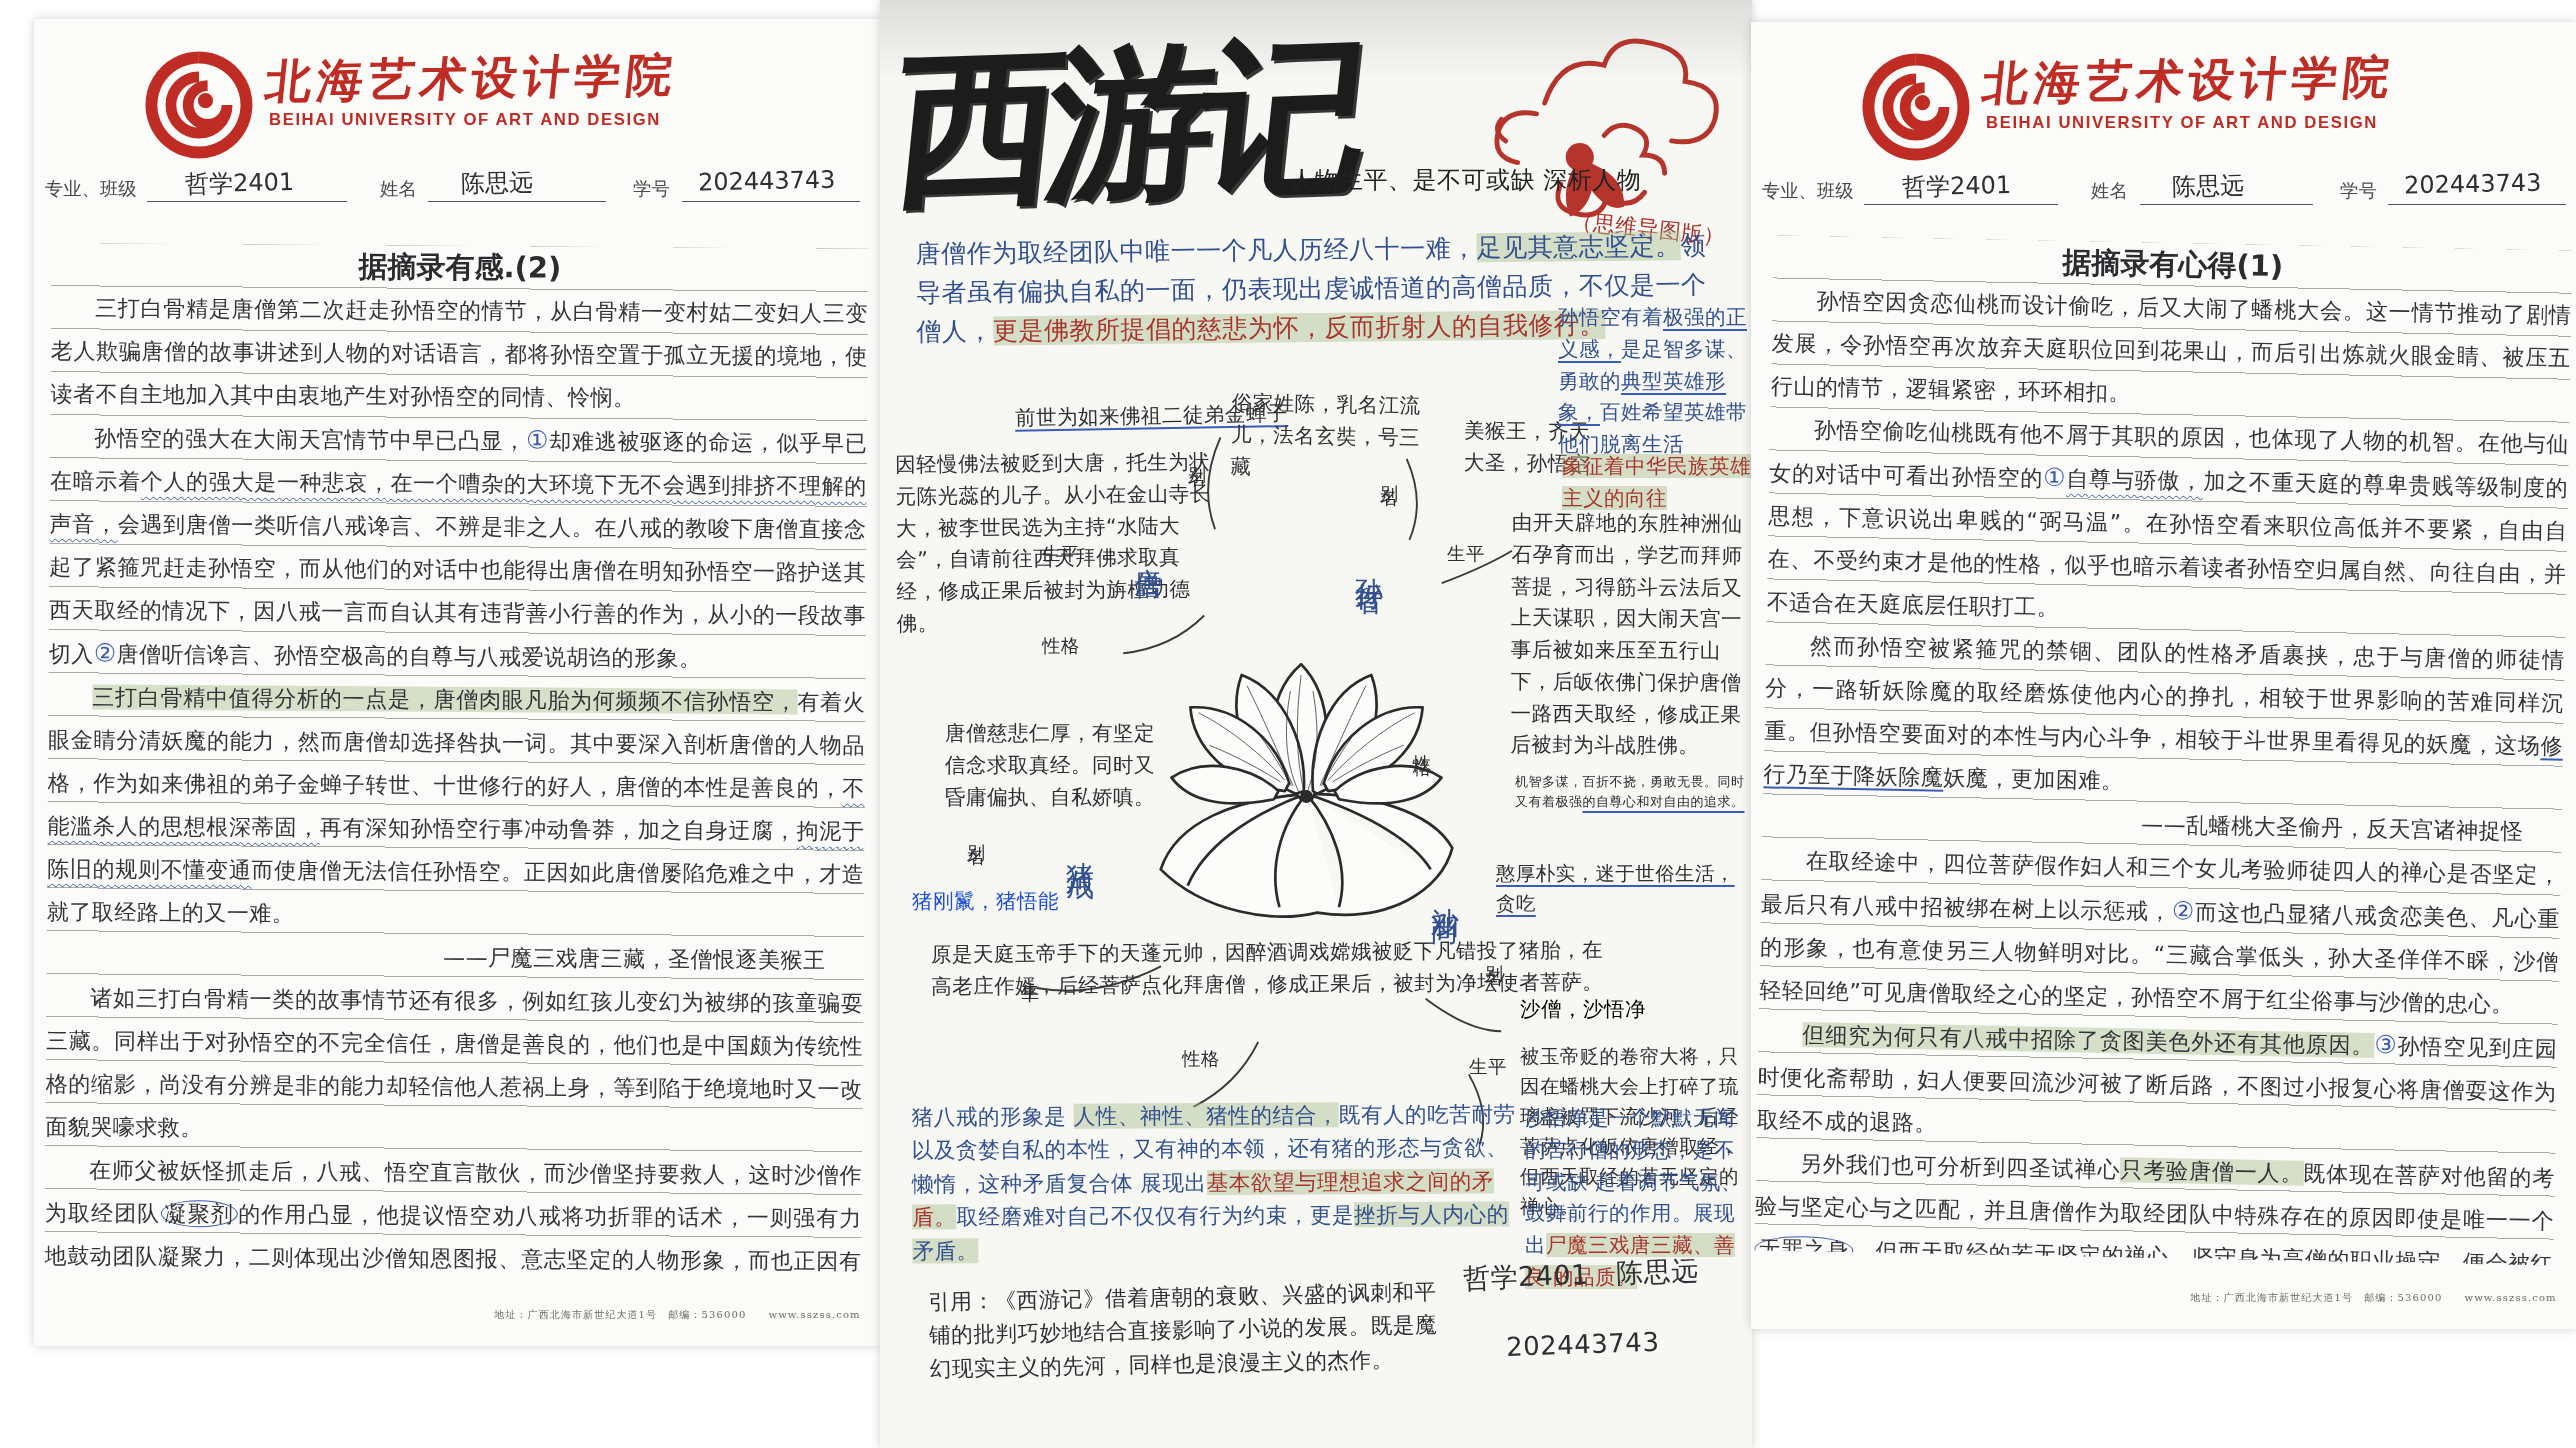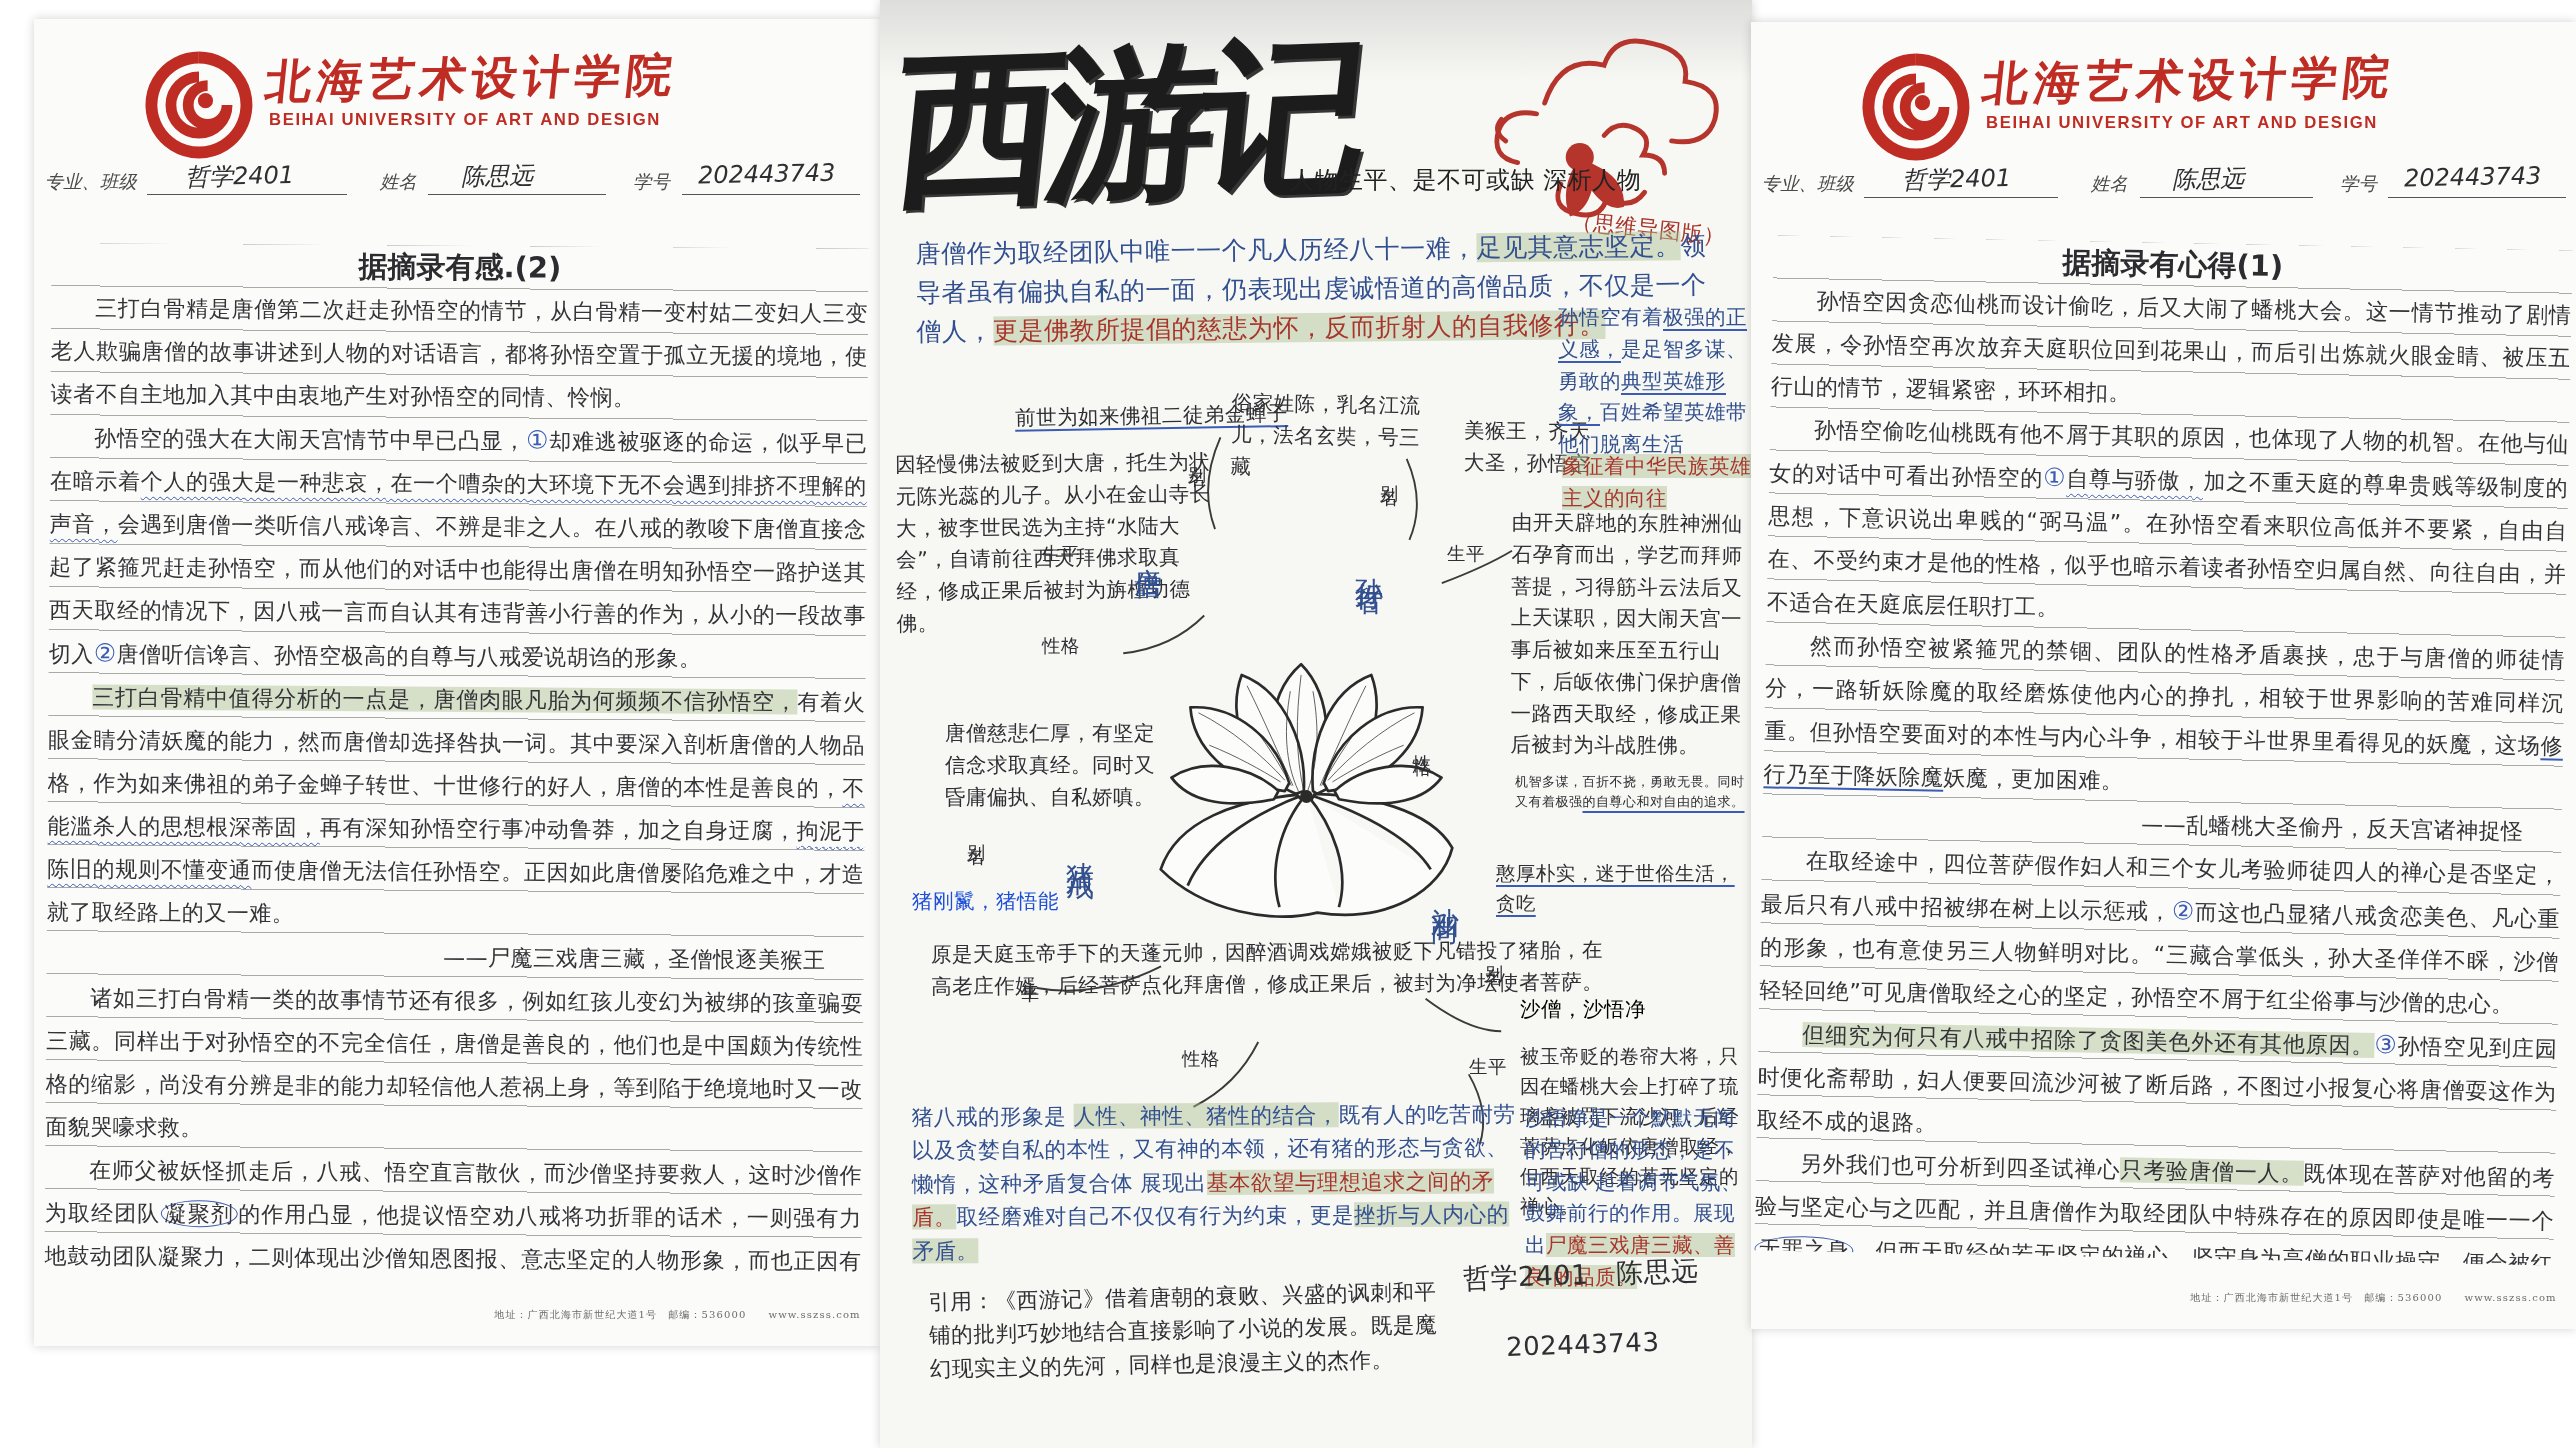--- a/index.html
+++ b/index.html
@@ -12,21 +12,21 @@
   .page.mid  {left:880px;top:0;    width:872px;height:1448px;background:#f7f7f4;}
   .page.mid::before{content:"";position:absolute;left:0;top:0;right:0;height:81px;
           background:linear-gradient(#dddddb,rgba(250,250,248,0));}
   
   .hdr{position:absolute;left:0;top:25px;width:100%;height:135px;}
   .logo{position:absolute;left:111px;top:6.5px;}
   .school-cn{position:absolute;left:232px;top:3.2px;font-size:46px;font-weight:700;color:#bf2c24;
              transform:skewX(-7deg) rotate(-1deg);letter-spacing:5.4px;font-family:"DejaVu Serif",serif;}
   .school-en{position:absolute;left:235px;top:66px;font-size:16.7px;font-weight:700;color:#bf2c24;
              letter-spacing:1.6px;font-family:"Liberation Sans",sans-serif;}
-  .formrow{position:absolute;left:0;top:140px;width:100%;height:49px;font-size:18.4px;color:#4a4a4a;font-style:italic;}
+  .formrow{position:absolute;left:0;top:147px;width:100%;height:49px;font-size:18.4px;color:#4a4a4a;}
   .flabel{position:absolute;top:9.7px;font-family:"DejaVu Serif",serif;}
   .fline{position:absolute;top:0;height:35px;border-bottom:1.6px solid #555;}
   .fval{position:absolute;top:1.1px;font-size:24px;color:#2e2e33;transform:rotate(-1.2deg);}
   .hand{font-family:"DejaVu Sans",sans-serif;color:#2e2e33;}
   
   .sheet{position:absolute;overflow:hidden;
          background:repeating-linear-gradient(to bottom,rgba(0,0,0,0) 0 42px,#a9a9a6 42px 43px);}
   .sheet .title{ text-align:center;font-size:29px;font-weight:600;line-height:43px;color:#2b2b30;}
   .sheet p{margin:0;font-size:22px;line-height:43px;color:#333338;text-align:justify;
            text-indent:2em;letter-spacing:0.5px;}

